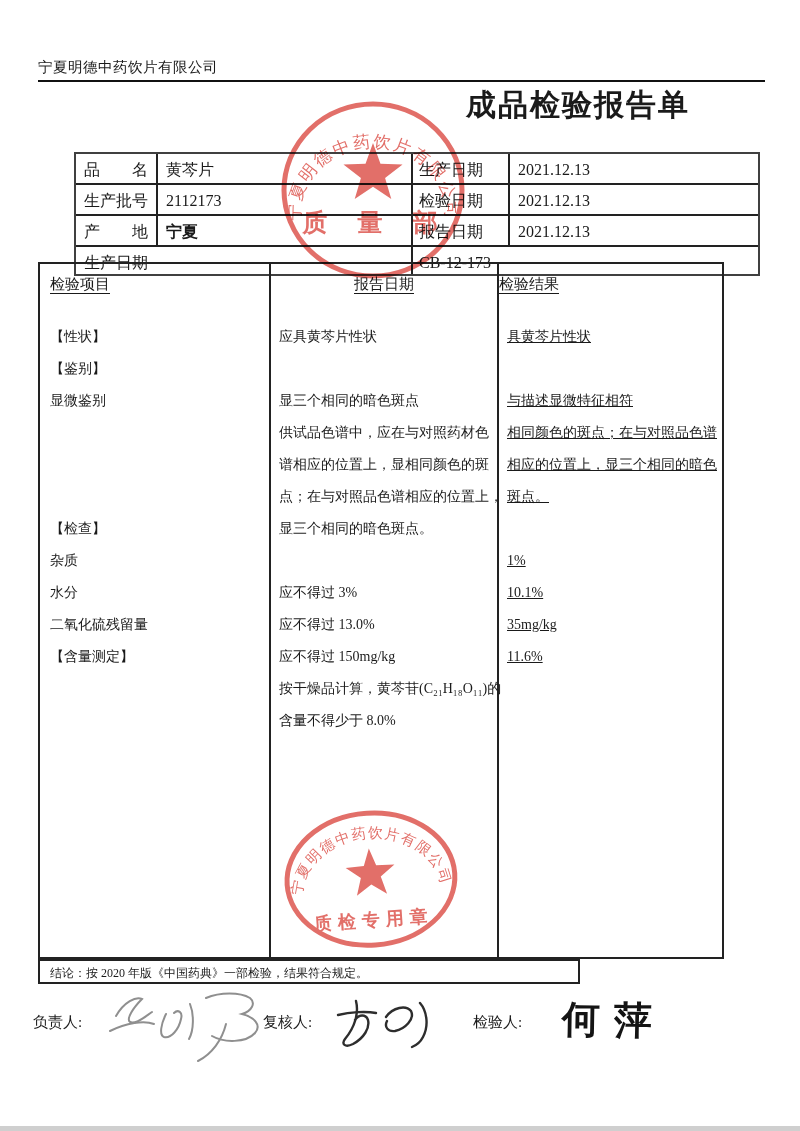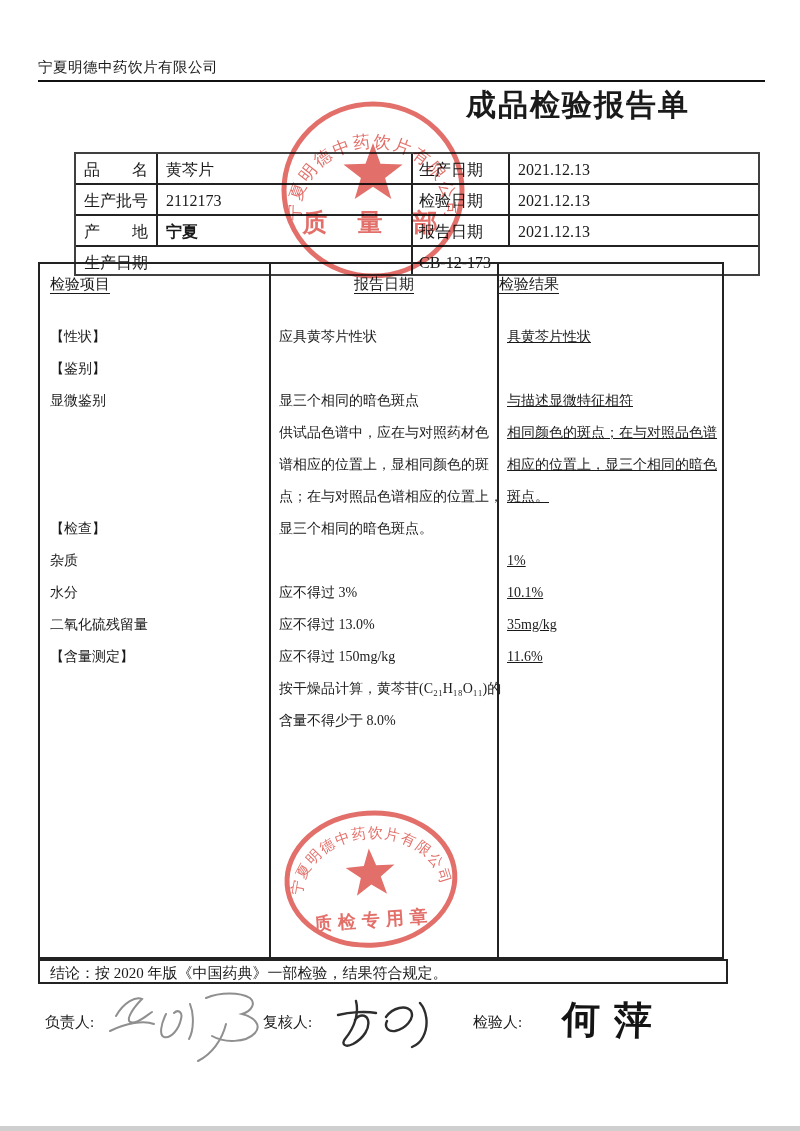--- a/index.html
+++ b/index.html
@@ -19,21 +19,21 @@
   .hline{position:absolute; left:0; width:100%; height:2px; background:#222;}
   .vline{position:absolute; top:0; width:2px; background:#222;}
   .cell{position:absolute; height:31px; line-height:31px; font-size:16px; white-space:nowrap; overflow:visible;}
   
   .items-table{left:38px; top:262px; width:682px; height:693px; border:2px solid #222;}
   .col-head{position:absolute; top:0; height:40px; line-height:40px; font-size:15px;}
   .col-head span{text-decoration:underline; text-underline-offset:4px;}
   .tcol{position:absolute; top:57px;}
   .tline{height:32px; line-height:32px; font-size:14px; white-space:nowrap;}
   
-  .conclusion-box{left:38px; top:959px; width:690px; height:25px; border:2px solid #222; line-height:25px; font-size:15px; padding-left:10px; box-sizing:border-box; white-space:nowrap;}
+  .conclusion-box{left:38px; top:959px; width:542px; height:25px; border:2px solid #222; line-height:25px; font-size:12px; padding-left:10px; box-sizing:border-box; white-space:nowrap;}
   
   .sig-label{font-size:15px; top:1013px;}
   .sig-name-text{left:562px; top:995px; font-size:38px; font-weight:bold; font-family:"DejaVu Sans",sans-serif; letter-spacing:14px; transform:rotate(1deg); color:#141414;}
   
   .stamp{mix-blend-mode:multiply; opacity:0.85;}
   .bottom-edge{left:0; top:1126px; width:800px; height:5px; background:#cfcfcf;}
 </style>
 </head>
 <body>
 
@@ -120,21 +120,21 @@
       <div class="tline">1%</div>
       <div class="tline">10.1%</div>
       <div class="tline">35mg/kg</div>
       <div class="tline">11.6%</div>
       <div class="tline"></div>
     </div>
   </div>
 
   <div class="abs conclusion-box">结论：按 2020 年版《中国药典》一部检验，结果符合规定。</div>
 
-  <div class="abs sig-label" style="left:45px;">负责人:</div>
+  <div class="abs sig-label" style="left:33px;">负责人:</div>
   <div class="abs sig-label" style="left:263px;">复核人:</div>
   <div class="abs sig-label" style="left:473px;">检验人:</div>
 
   <svg class="abs" style="left:100px; top:986px;" width="220" height="78" viewBox="0 0 220 78">
     <g fill="none" stroke="#8f8f8f" stroke-width="2" stroke-linecap="round">
       <path d="M16 30 C24 16 36 10 42 13 C33 22 26 33 30 36 C36 39 46 30 52 26"></path>
       <path d="M10 45 C26 37 44 34 54 38"></path>
       <path d="M66 28 C61 38 59 49 64 51 C71 53 79 43 81 33 C83 26 78 23 74 27"></path>
       <path d="M90 18 C94 28 94 44 89 53"></path>
       <path d="M106 12 C120 6 140 6 150 12 C156 17 152 25 142 28 C154 31 162 39 155 47 C146 57 124 57 112 50"></path>

